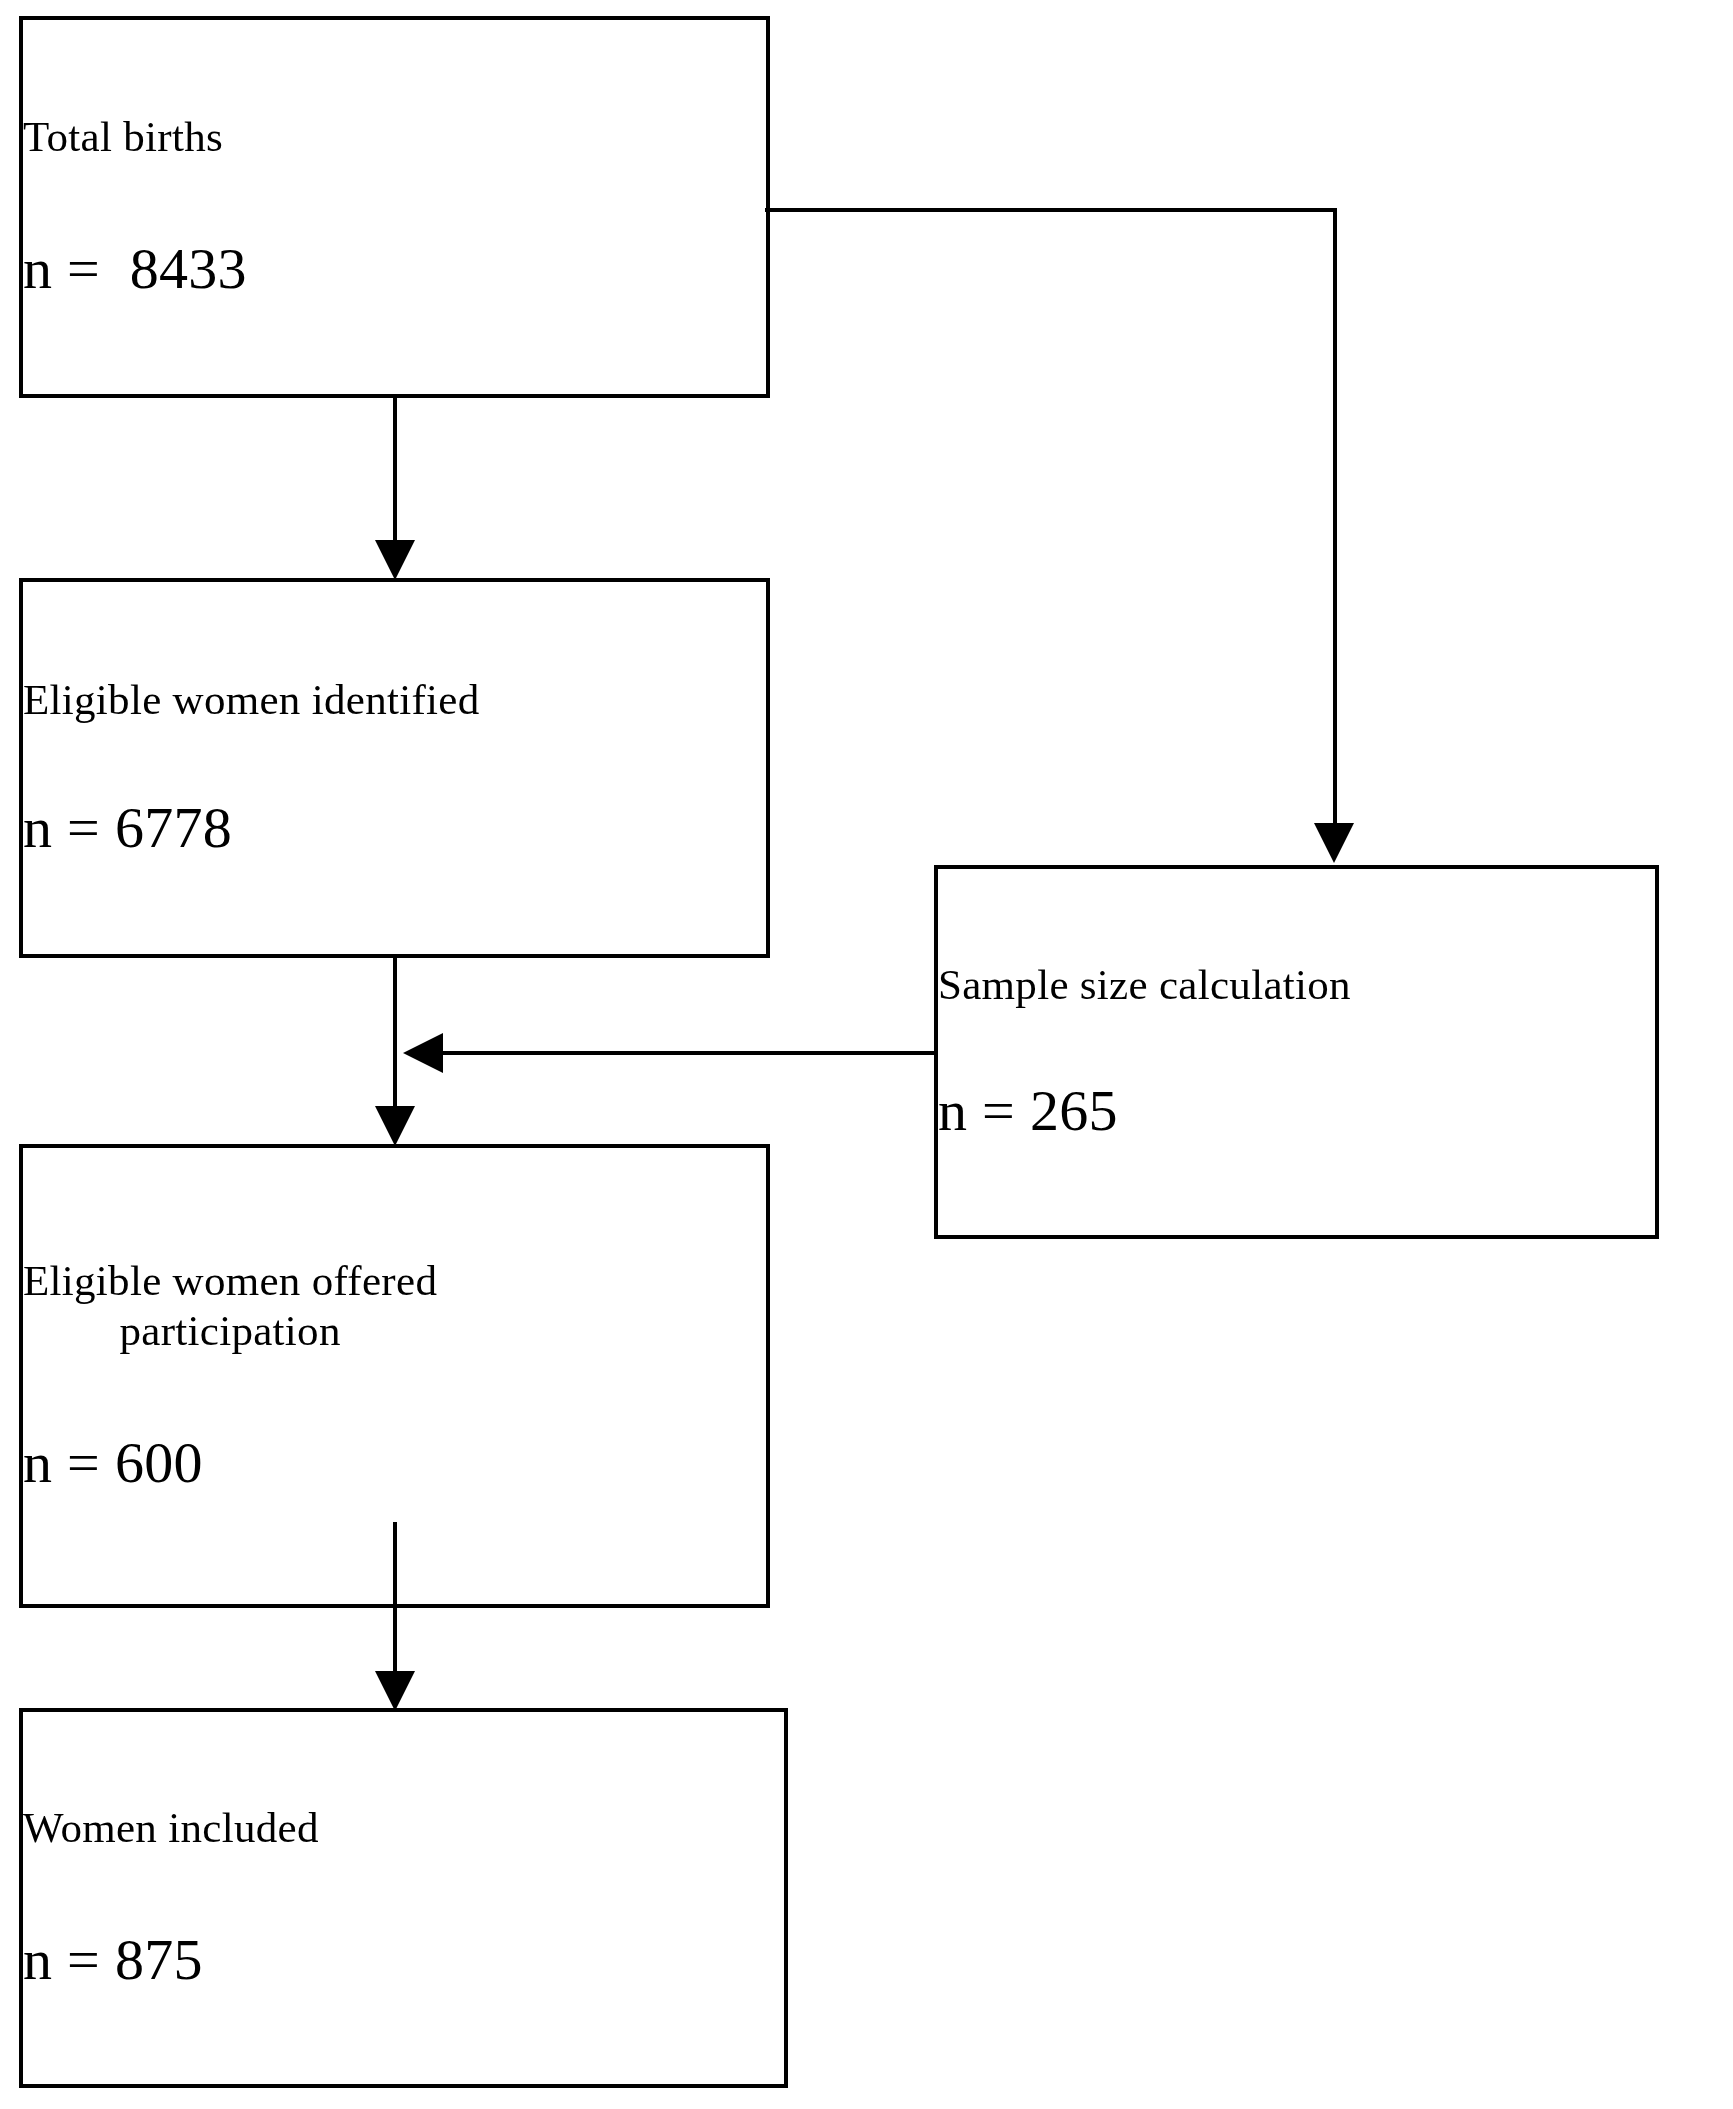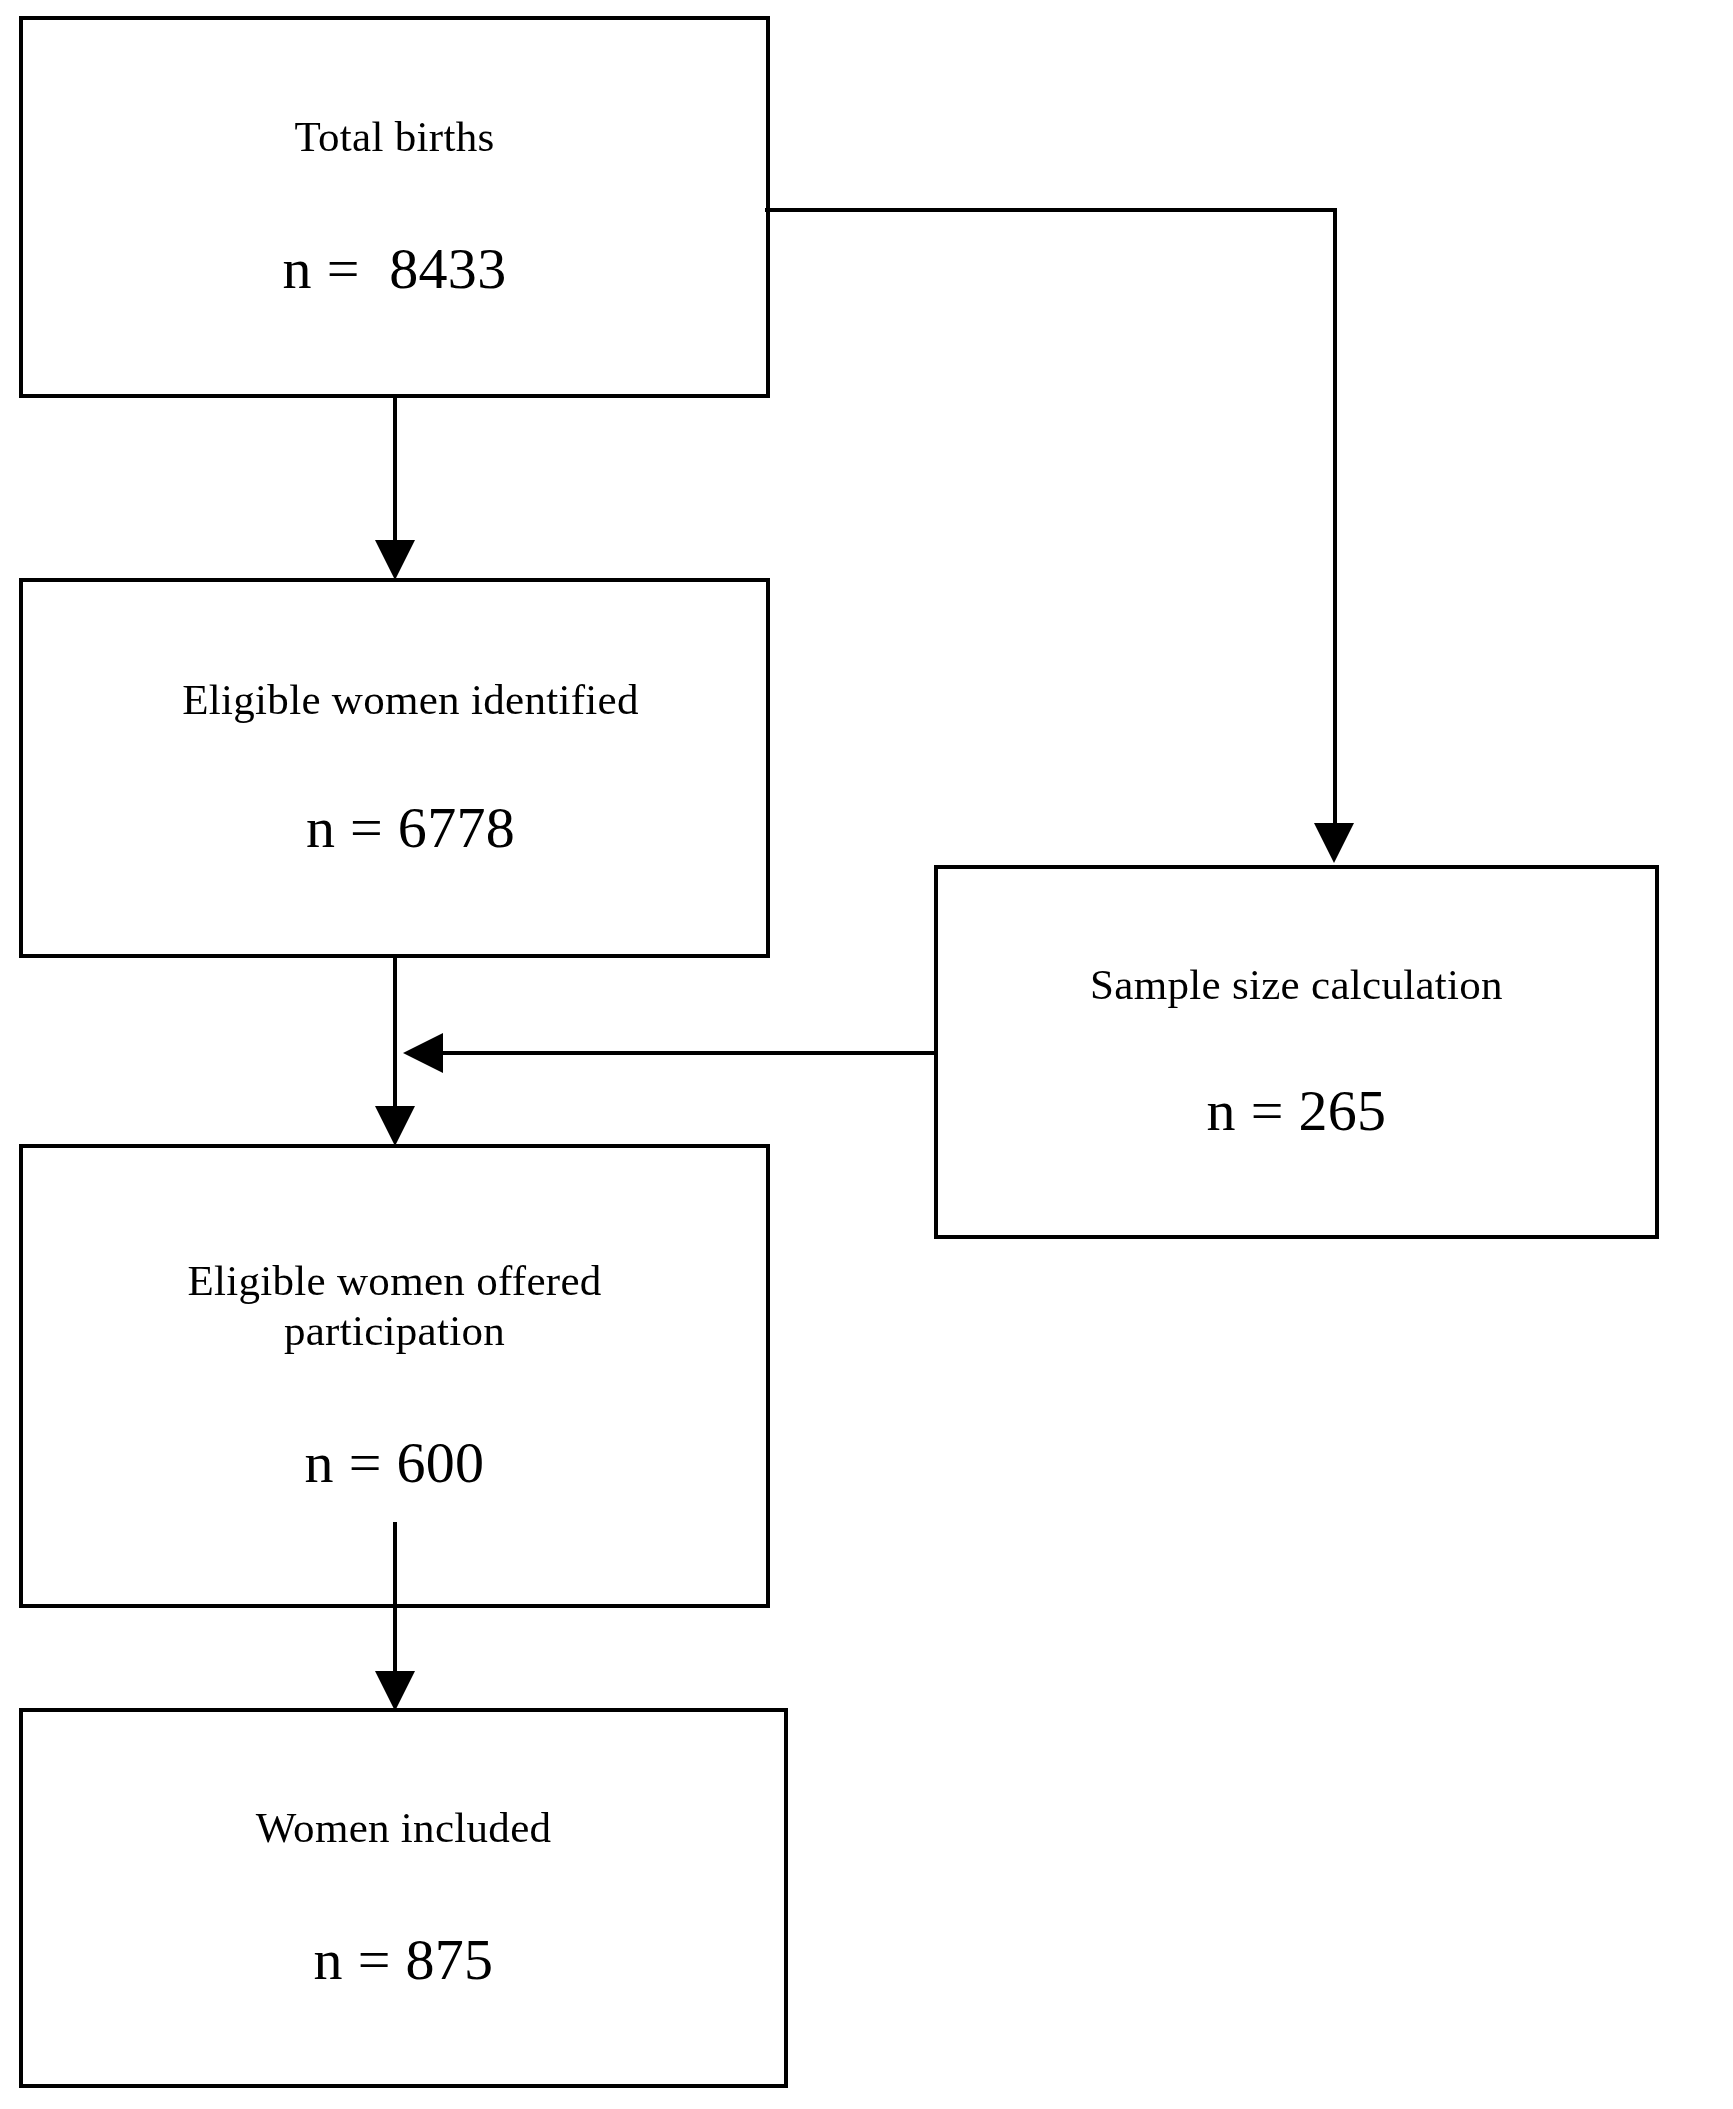--- a/index.html
+++ b/index.html
@@ -20,21 +20,21 @@
     overflow: hidden;
   }
   
   .node {
     position: absolute;
     box-sizing: border-box;
     border: 4.3px solid #000000;
     background: #ffffff;
     display: flex;
     flex-direction: column;
-    align-items: center;
+    align-items: flex-start;
     justify-content: center;
   }
   .node-title {
     font-size: 43px;
     line-height: 1.14;
     text-align: center;
     white-space: pre-line;
     letter-spacing: 0.3px;
   }
   .node-count {
@@ -81,21 +81,21 @@
 <body>
 
 <div id="canvas">
 
   <div class="node" style="left:19px; top:15.6px; width:751px; height:382px;">
     <div class="node-title">Total births</div>
     <div class="gap-1"></div>
     <div class="node-count">n =  8433</div>
   </div>
 
-  <div class="node" style="left:19px; top:578px; width:751px; height:380px;padding-left:32px;">
+  <div class="node" style="left:19px; top:578px; width:751px; height:380px;">
     <div class="node-title">Eligible women identified</div>
     <div class="gap-2"></div>
     <div class="node-count">n = 6778</div>
   </div>
 
   <div class="node" style="left:934px; top:865px; width:725px; height:374px;">
     <div class="node-title">Sample size calculation</div>
     <div class="gap-3"></div>
     <div class="node-count">n = 265</div>
   </div>

